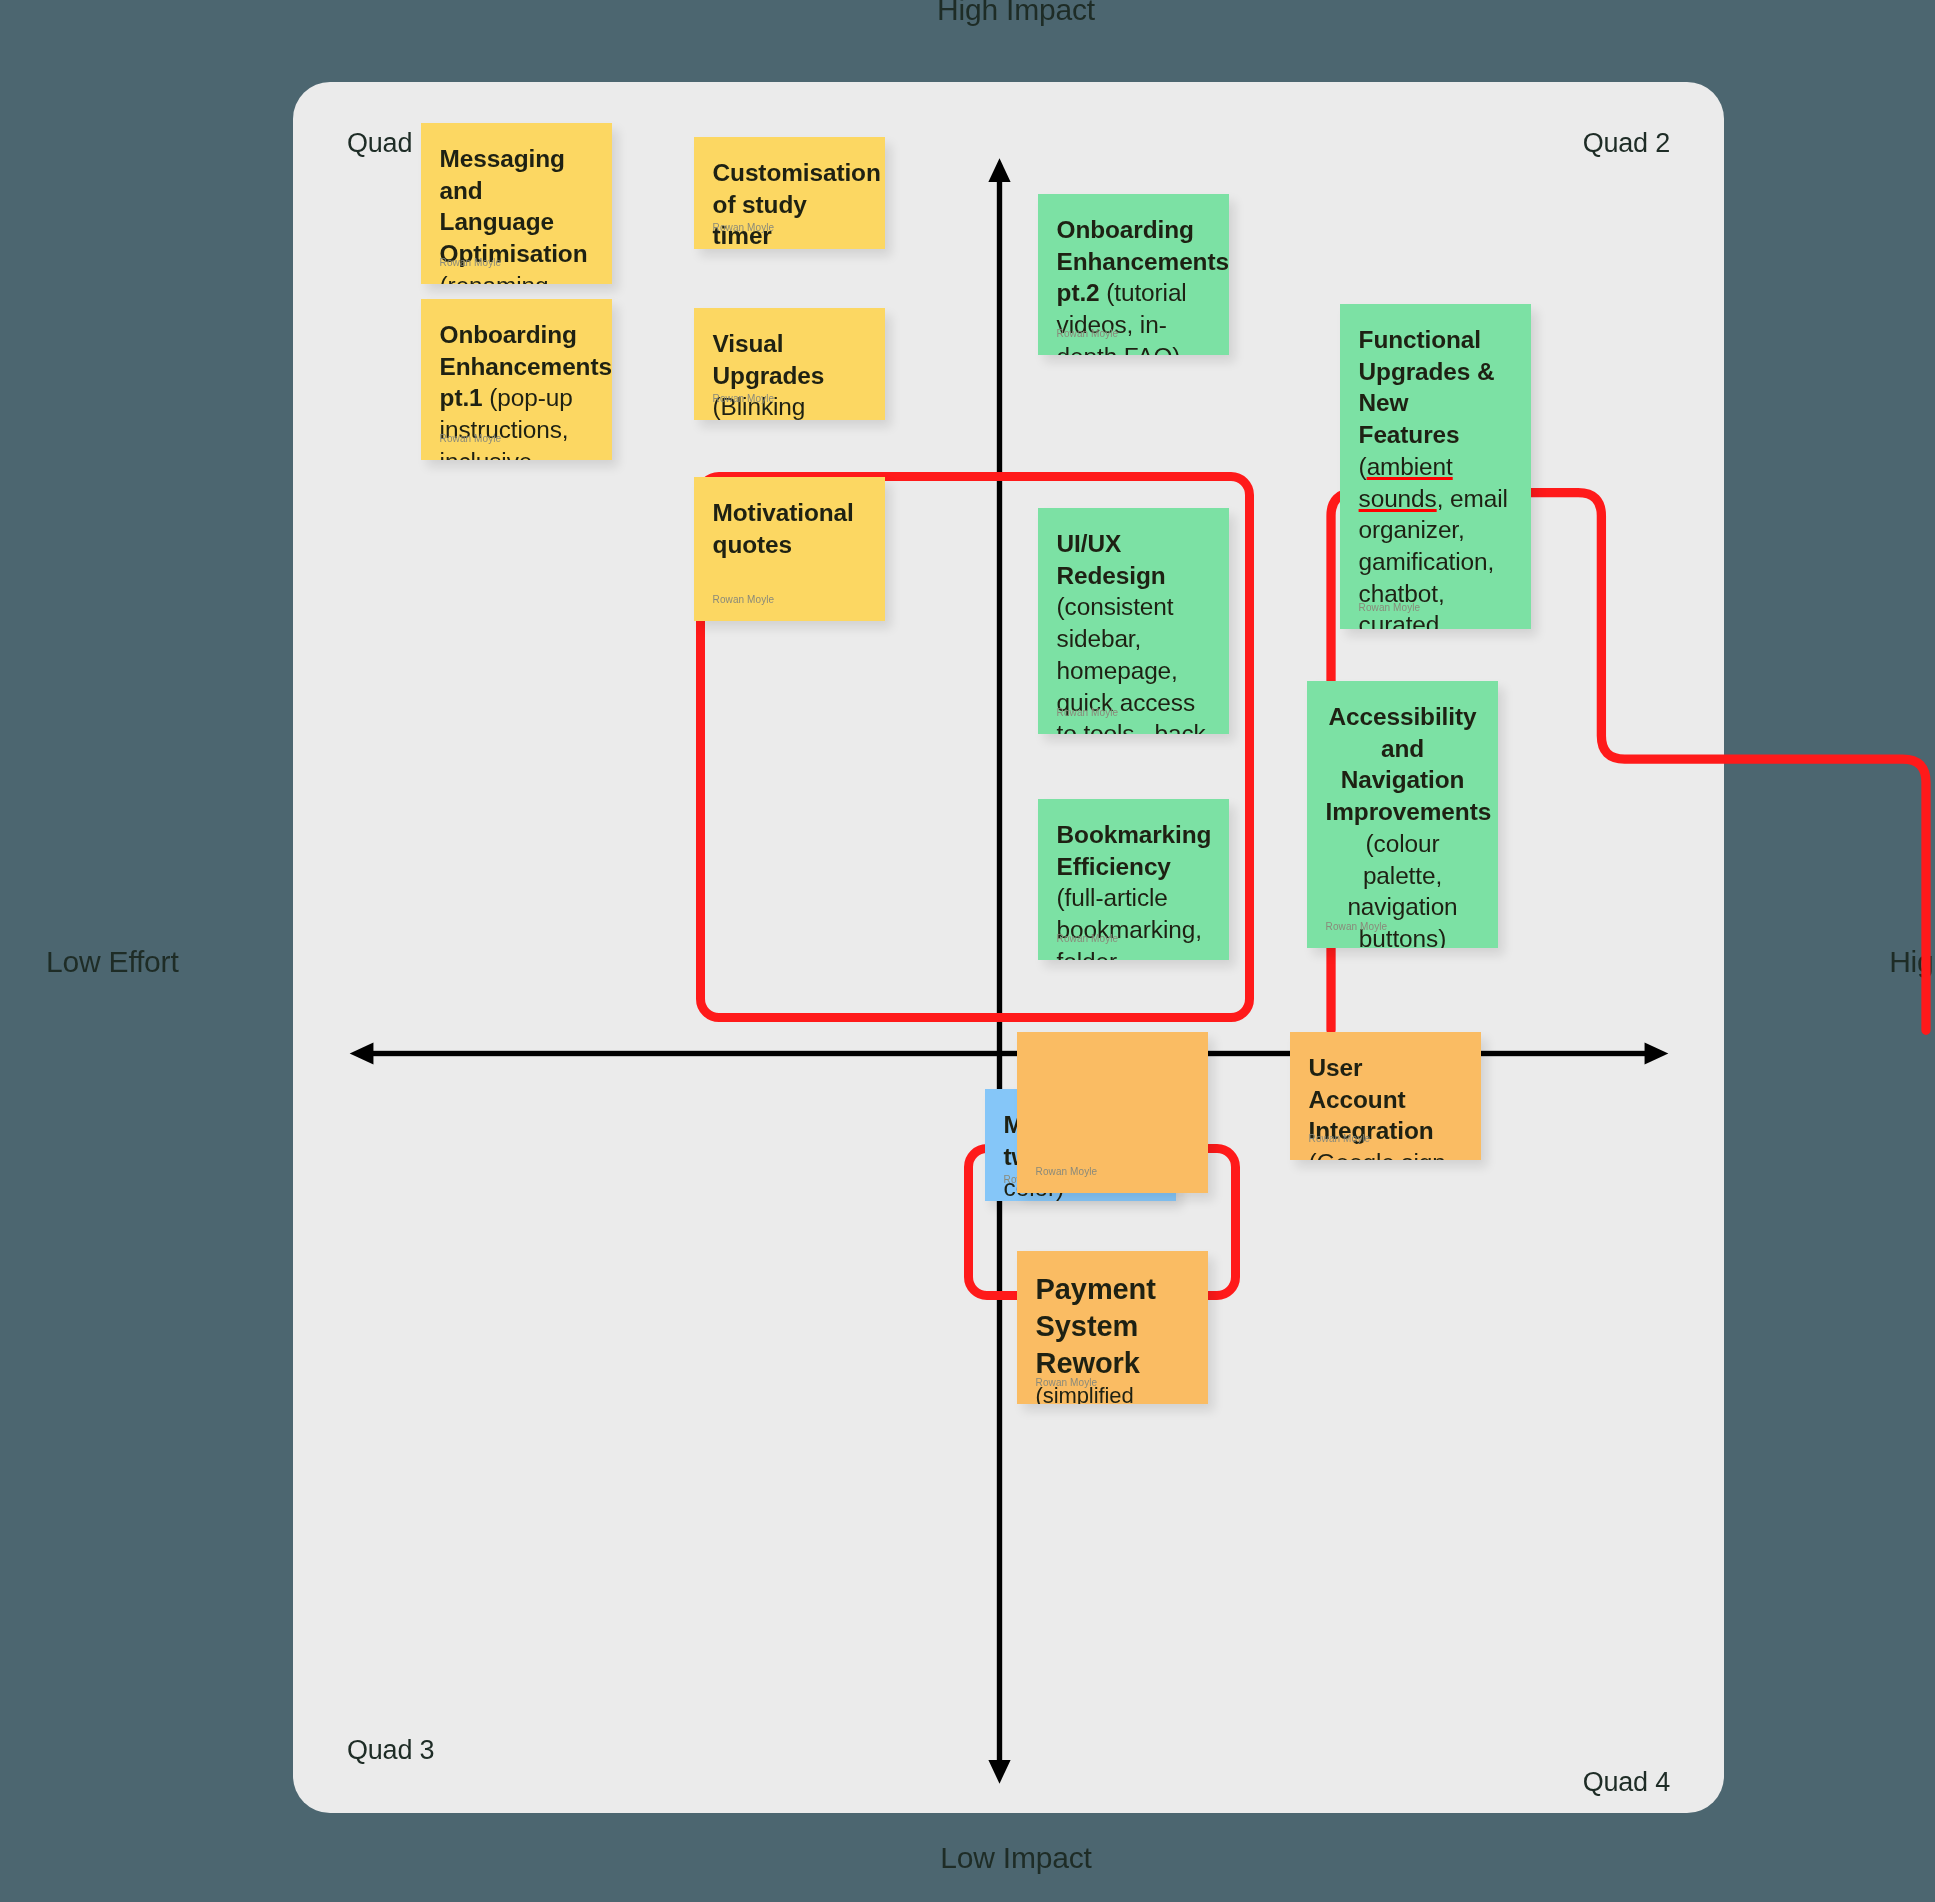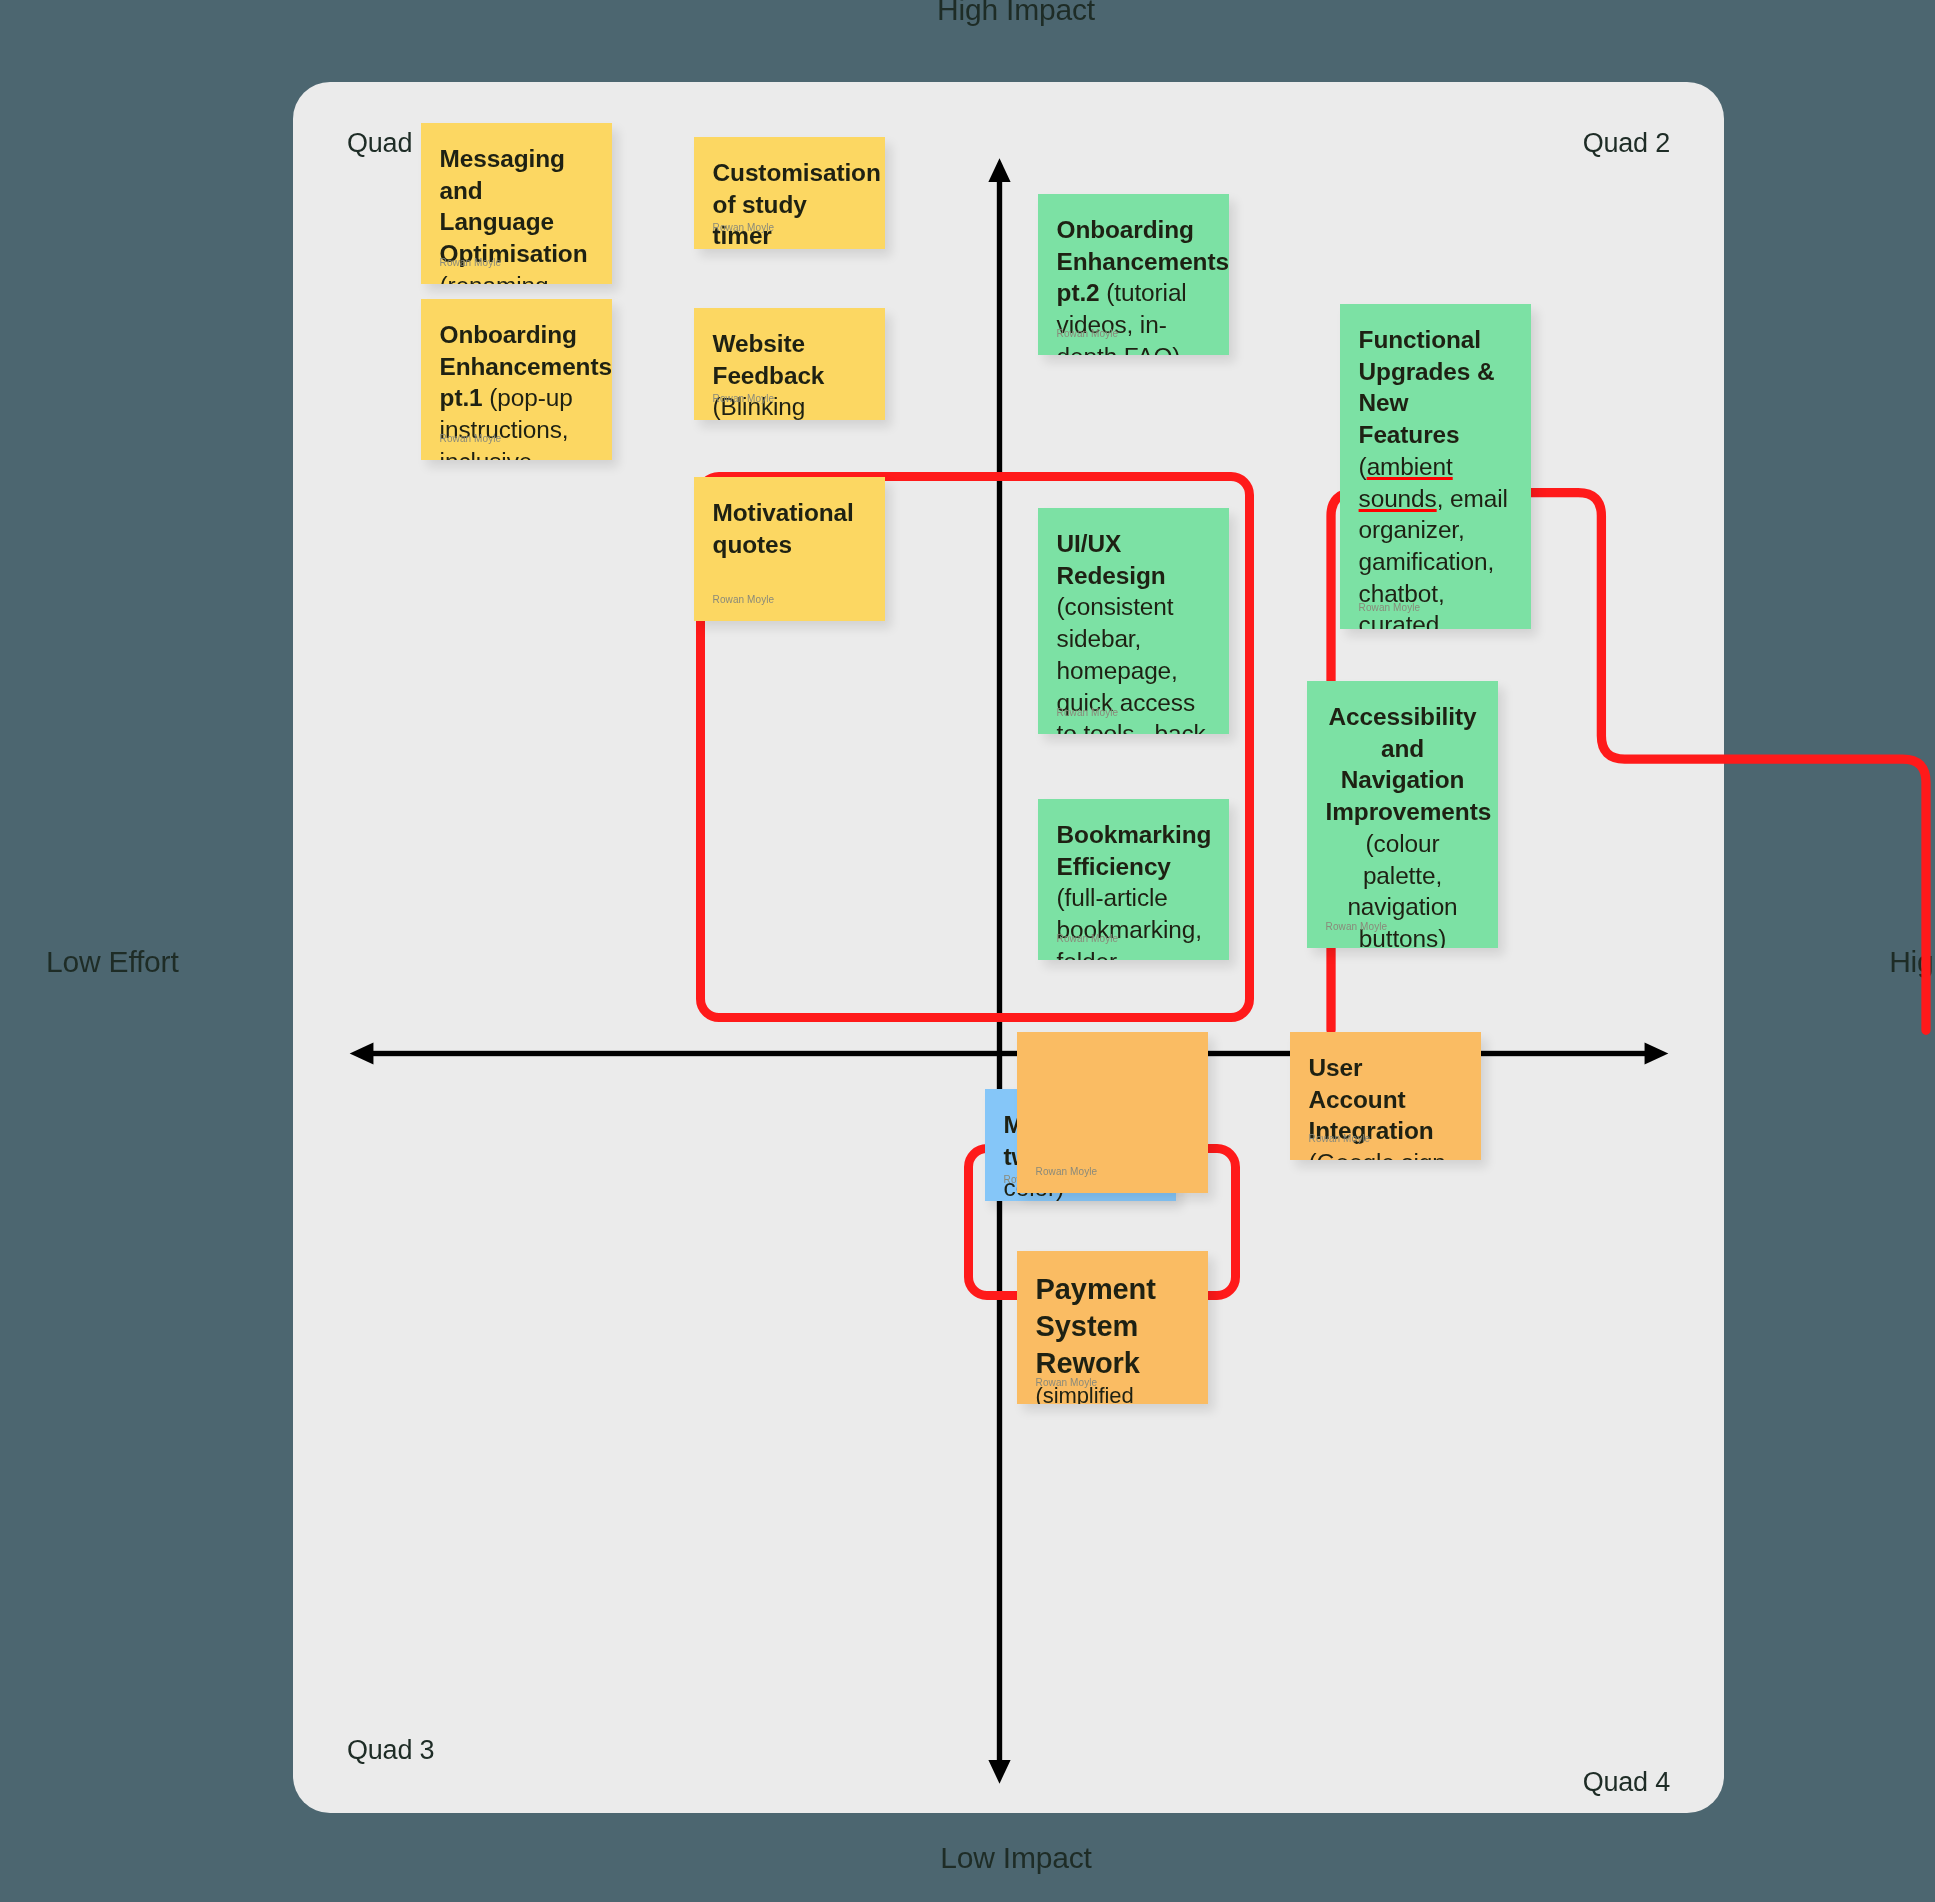--- a/index.html
+++ b/index.html
@@ -134,21 +134,21 @@
 
   <div class="note yellow" style="left:401px;top:55px;width:191px;height:112px;">
     <div class="body">
       <b>Customisation of study timer settings</b>
     </div>
     <div class="author">Rowan Moyle</div>
   </div>
 
   <div class="note yellow" style="left:401px;top:226px;width:191px;height:112px;">
     <div class="body">
-      <b>Website Feedback</b><span> (Blinking cursor in tasklist)</span>
+      <b>Visual Upgrades</b><span> (Blinking cursor in tasklist)</span>
     </div>
     <div class="author">Rowan Moyle</div>
   </div>
 
   <div class="note yellow" style="left:128px;top:217px;width:191px;height:161px;">
     <div class="body">
       <b>Onboarding Enhancements pt.1</b><span> (pop-up instructions, inclusive language)</span>
     </div>
     <div class="author">Rowan Moyle</div>
   </div>

